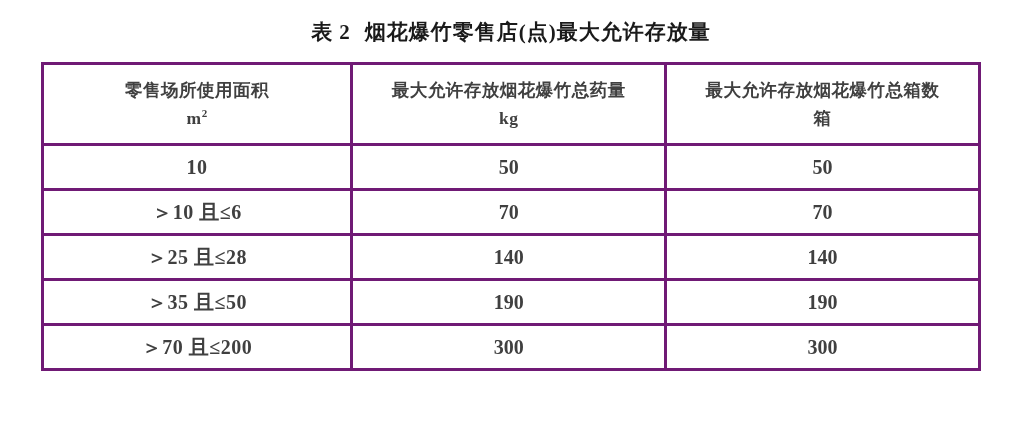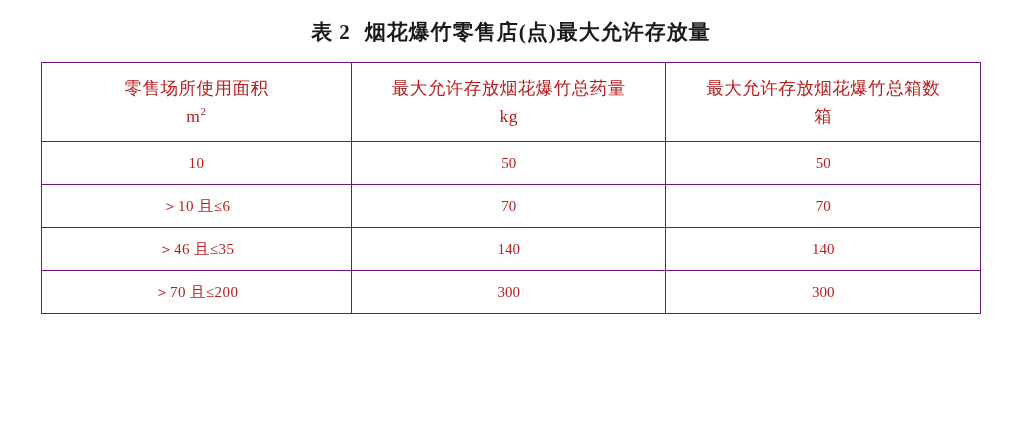--- a/index.html
+++ b/index.html
@@ -39,36 +39,36 @@
     width: 940px;
   }
   table.data-table {
     width: 100%;
     border-collapse: collapse;
     table-layout: fixed;
     border: 1px solid #8a8a8a;
   }
   table.data-table th,
   table.data-table td {
-    border: 1px solid #701a75;
+    border: 3px solid #701a75;
     text-align: center;
     vertical-align: middle;
-    font-weight: normal;
+    font-weight: bold;
     font-size: 17px;
-    color: #b91c1c;
+    color: #404040;
     padding: 0;
   }
   table.data-table thead th {
     height: 78px;
     font-size: 17.5px;
     line-height: 1.6;
   }
   table.data-table tbody td {
     height: 42px;
-    font-size: 15px;
+    font-size: 20px;
   }
   .hdr-line1 {
     display: block;
     letter-spacing: 0.5px;
   }
   .hdr-line2 {
     display: block;
     letter-spacing: 0.5px;
   }
   .unit-sup {
@@ -120,23 +120,28 @@
           <td class="range-cell">10</td>
           <td>50</td>
           <td>50</td>
         </tr>
         <tr>
           <td class="range-cell">＞10 且≤6</td>
           <td>70</td>
           <td>70</td>
         </tr>
         <tr>
-          <td class="range-cell">＞46 且≤35</td>
+          <td class="range-cell">＞25 且≤28</td>
           <td>140</td>
           <td>140</td>
+        </tr>
+        <tr>
+          <td class="range-cell">＞35 且≤50</td>
+          <td>190</td>
+          <td>190</td>
         </tr>
         <tr>
           <td class="range-cell">＞70 且≤200</td>
           <td>300</td>
           <td>300</td>
         </tr>
       </tbody>
     </table>
   </div>
 

